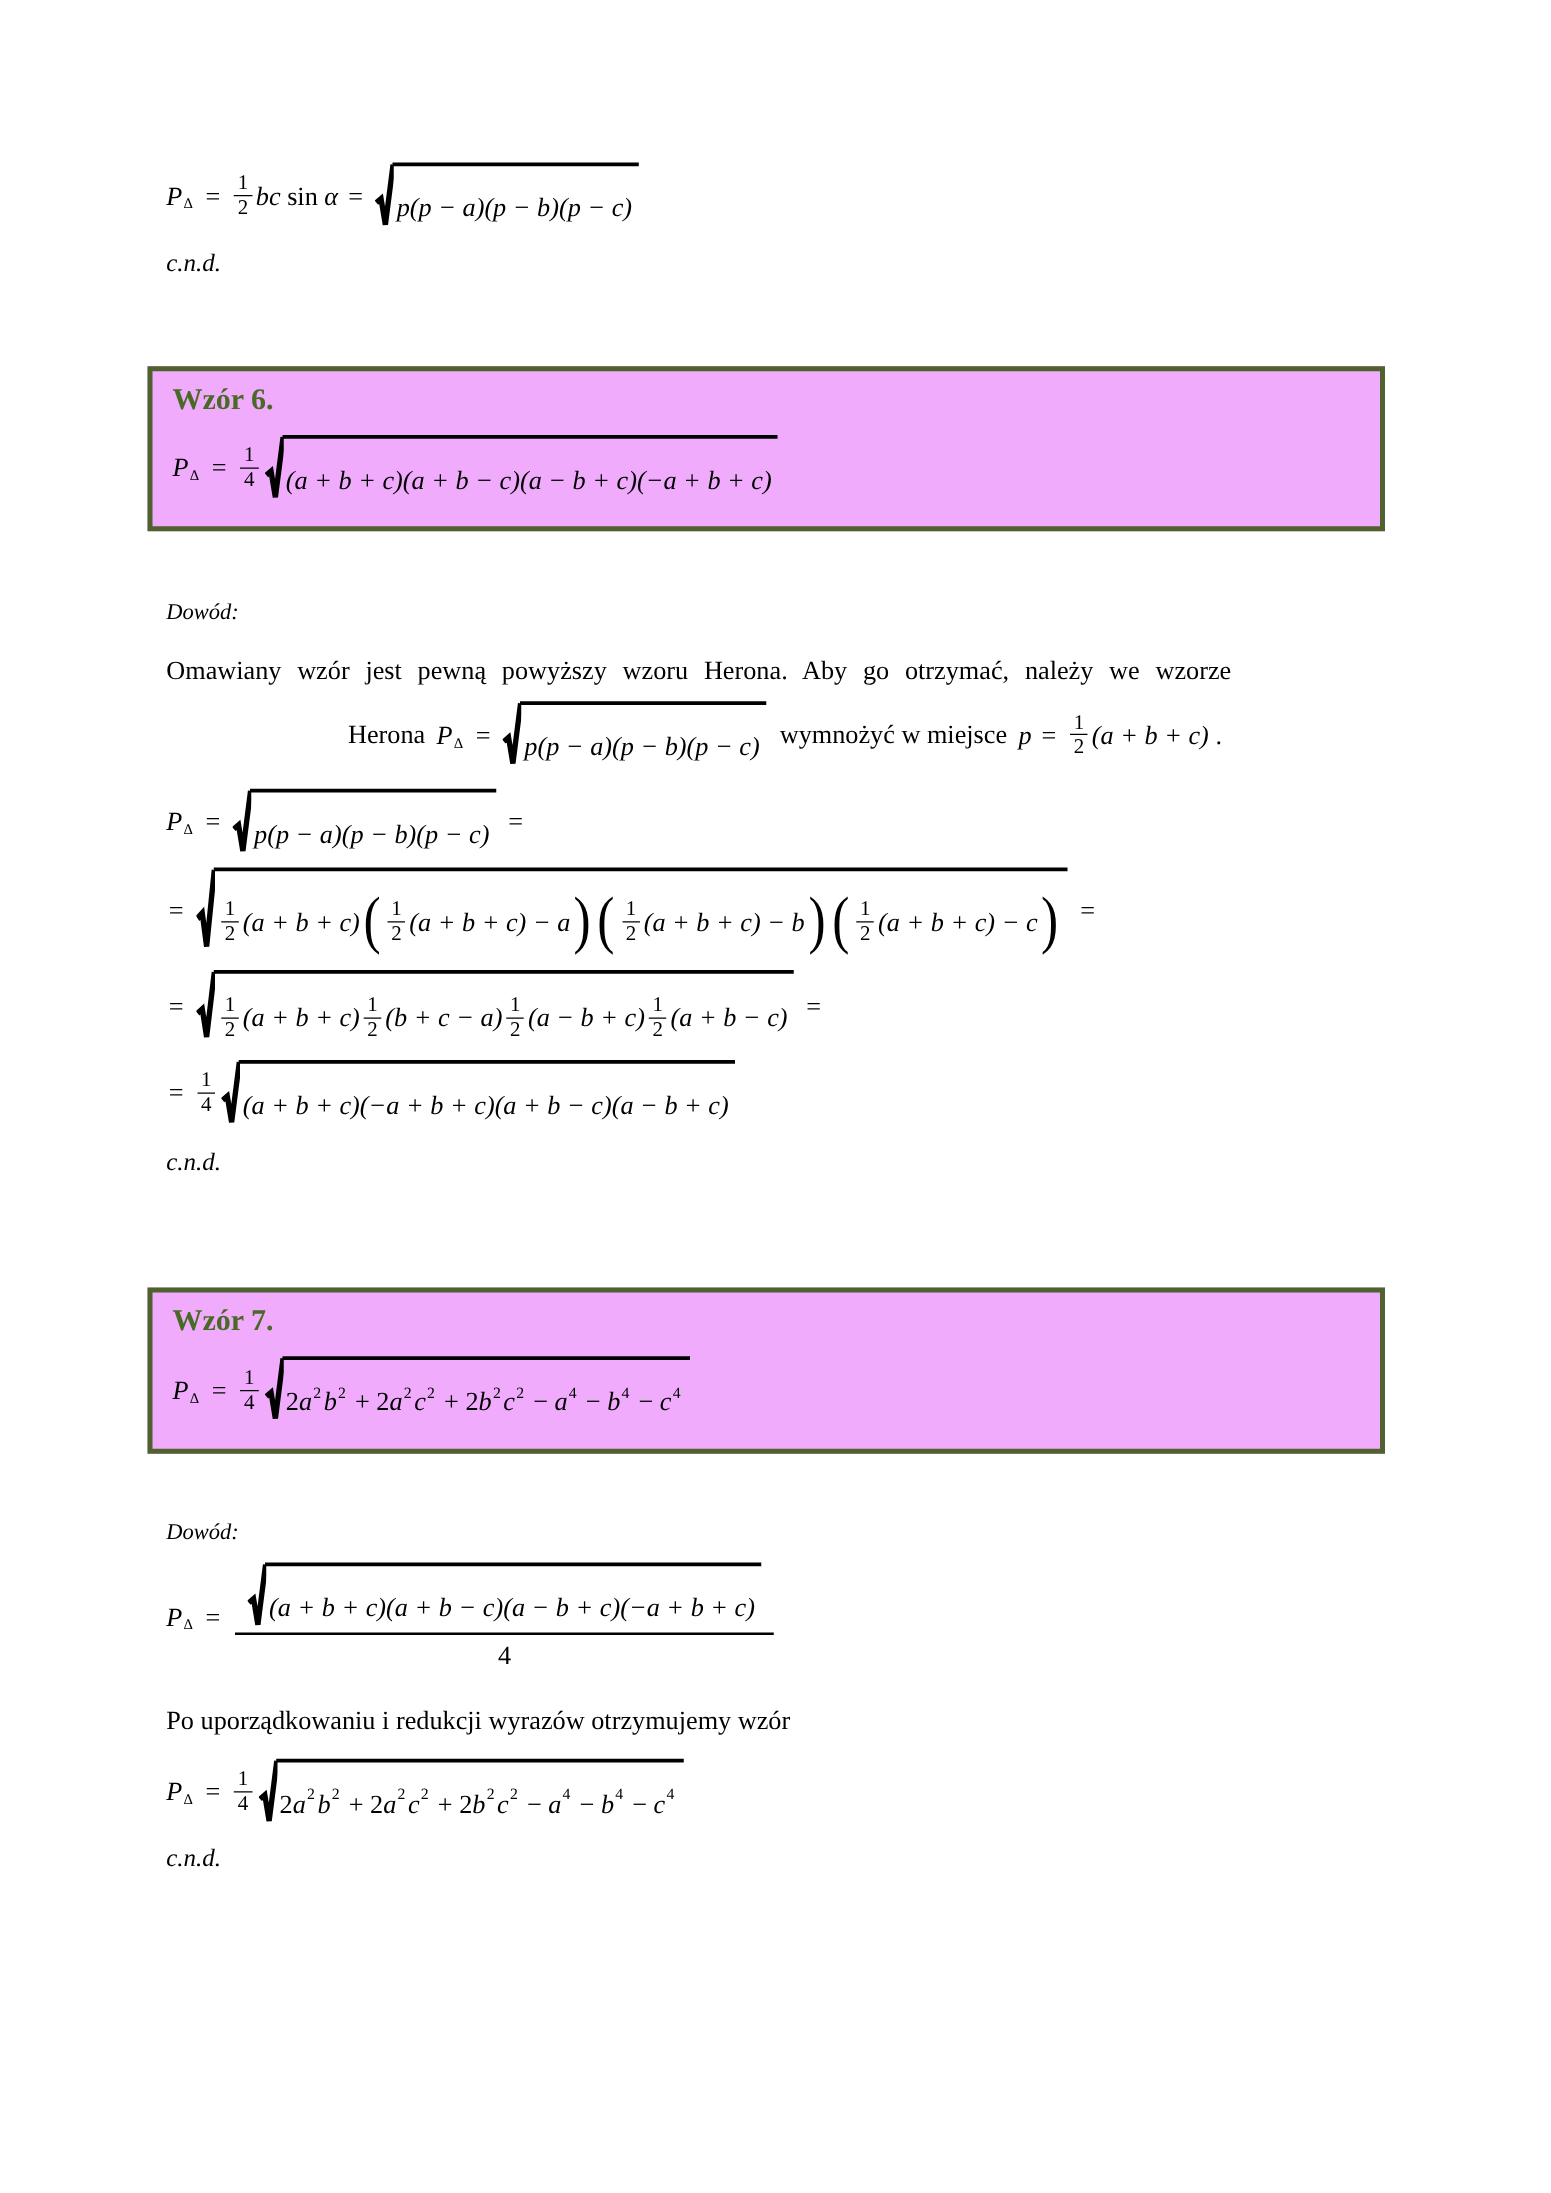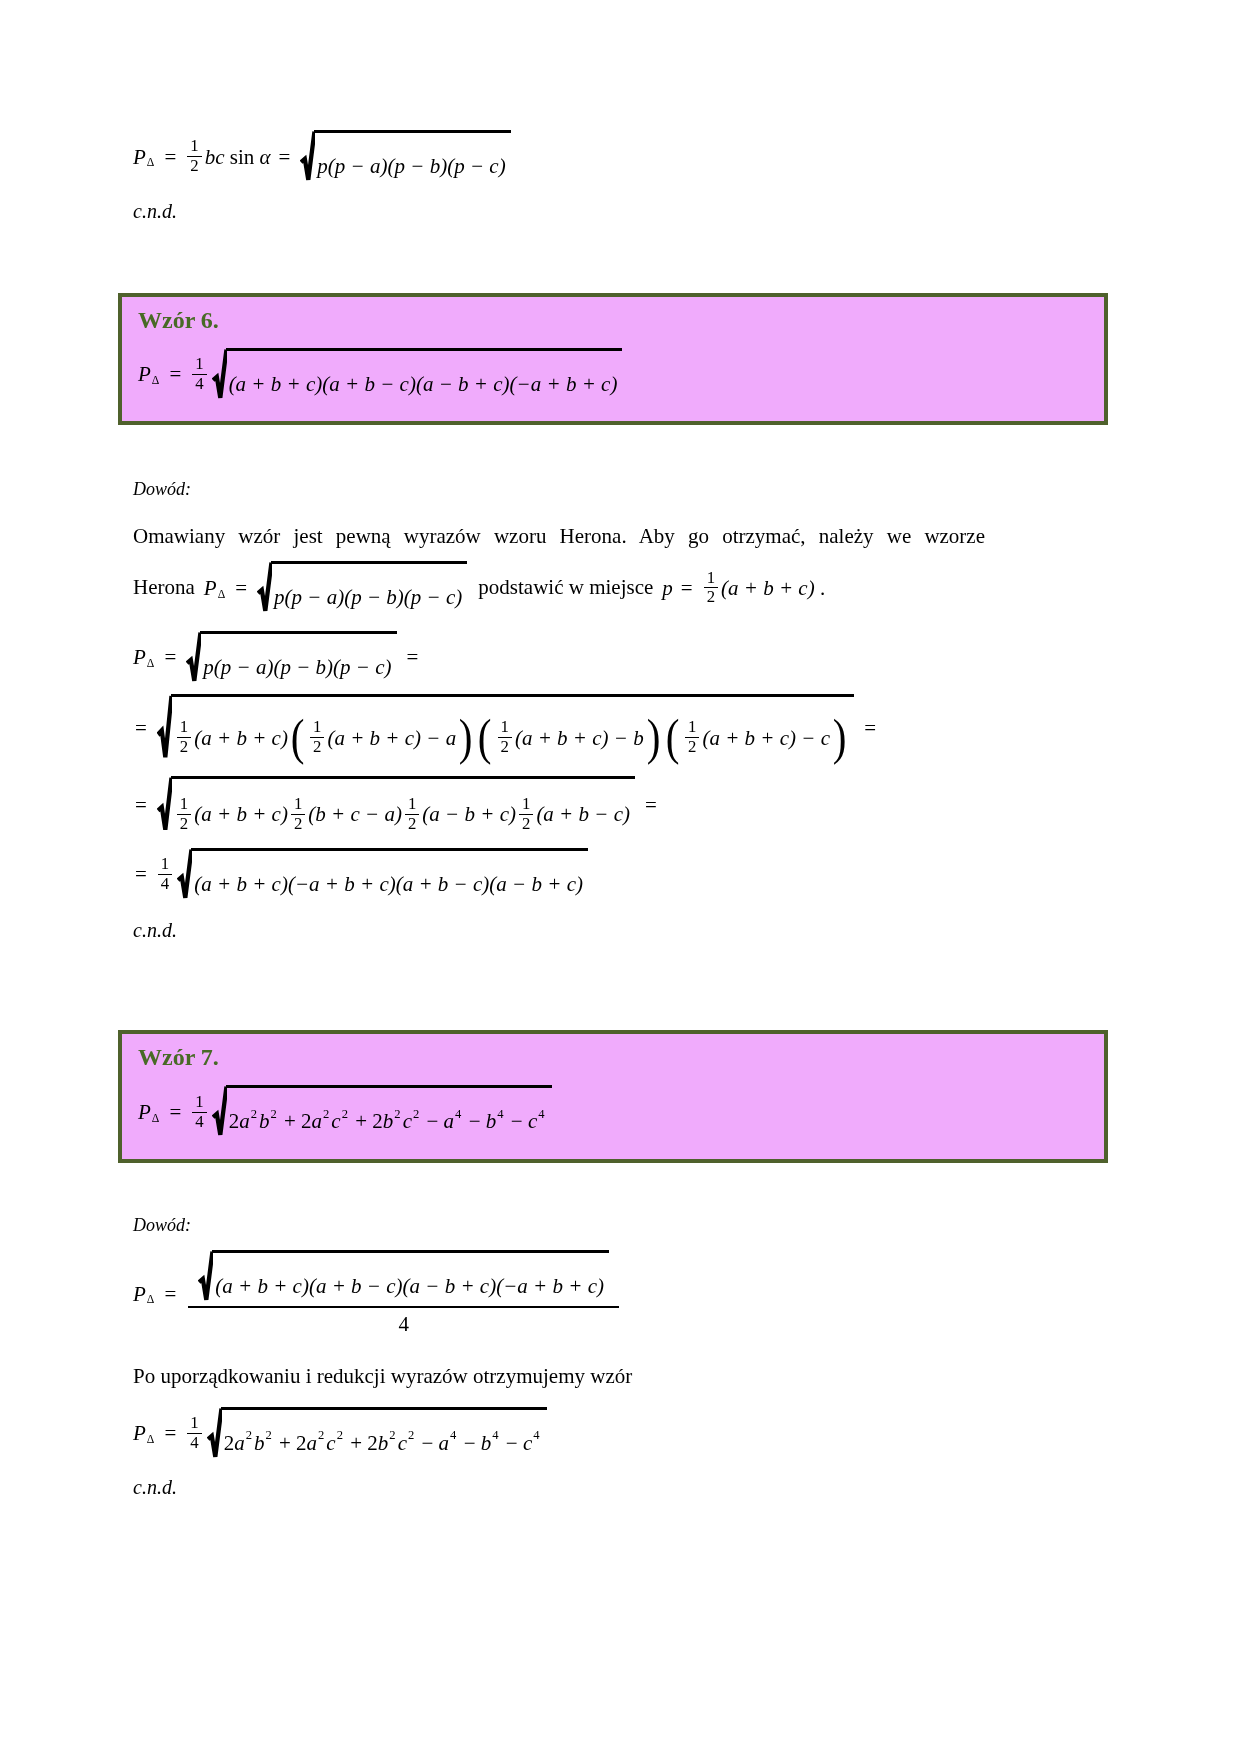--- a/index.html
+++ b/index.html
@@ -42,21 +42,21 @@
     width:990px;margin-left:-15px;padding:10px 16px 20px 16px;
   }
   .box1{margin-top:70px;}
   .box2{margin-top:88px;}
   .wzor-title{font-weight:bold;font-size:24px;color:#486a26;}
   .wzor-box .mf{margin-top:14px;}
   .dowod{font-style:italic;font-size:18px;margin-top:54px;}
   .dowod2{margin-top:52px;}
   .para{font-size:21px;margin-top:24px;}
   .just{text-align:justify;text-align-last:justify;}
-  .para-flex{display:flex;align-items:center;gap:9px;margin-top:12px;font-size:21px;flex-wrap:nowrap;}
+  .para-flex{display:flex;align-items:center;gap:9px;margin-top:12px;font-size:21px;flex-wrap:nowrap;justify-content:center;}
   .f1{margin-top:0;}
   .fd1{margin-top:16px;}
   .fd2{margin-top:10px;}
   .fd3{margin-top:14px;}
   .fd4{margin-top:14px;}
   .ffr4{margin-top:14px;}
   .po{margin-top:26px;}
   .ffin{margin-top:18px;}
 </style>
 </head>
@@ -73,28 +73,28 @@
 
     <div class="wzor-box box1">
       <div class="wzor-title">Wzór 6.</div>
       <div class="mf"><span class="mi">P</span><span class="msub">Δ</span><span class="meq">=</span><span class="frac"><span class="fr-n">1</span><span class="fr-d">4</span></span><span class="sqrt"><span class="sqrt-sym"><svg viewBox="0 0 28 100" preserveAspectRatio="none" aria-hidden="true">
                 <path d="M2 60 L9 54 L15.5 93 L27 3" fill="none" stroke="#000" stroke-width="8"></path>
               </svg></span><span class="sqrt-body"><span class="mi">(a + b + c)(a + b − c)(a − b + c)(−a + b + c)</span></span></span></div>
     </div>
 
     <div class="dowod">Dowód:</div>
 
-    <div class="para just textcol">Omawiany wzór jest pewną wyrazów wzoru Herona. Aby go otrzymać, należy we wzorze</div>
+    <div class="para just textcol">Omawiany wzór jest pewną powyższy wzoru Herona. Aby go otrzymać, należy we wzorze</div>
 
     <div class="para-flex">
       <span>Herona</span>
       <span class="mf inline"><span class="mi">P</span><span class="msub">Δ</span><span class="meq">=</span><span class="sqrt"><span class="sqrt-sym"><svg viewBox="0 0 28 100" preserveAspectRatio="none" aria-hidden="true">
                 <path d="M2 60 L9 54 L15.5 93 L27 3" fill="none" stroke="#000" stroke-width="8"></path>
               </svg></span><span class="sqrt-body"><span class="mi">p(p − a)(p − b)(p − c)</span></span></span></span>
-      <span>podstawić w miejsce</span>
+      <span>wymnożyć w miejsce</span>
       <span class="mf inline"><span class="mi">p</span><span class="meq">=</span><span class="frac"><span class="fr-n">1</span><span class="fr-d">2</span></span><span class="mi">(a + b + c)</span><span class="rm"> .</span></span>
     </div>
 
     <div class="mf fd1"><span class="mi">P</span><span class="msub">Δ</span><span class="meq">=</span><span class="sqrt"><span class="sqrt-sym"><svg viewBox="0 0 28 100" preserveAspectRatio="none" aria-hidden="true">
               <path d="M2 60 L9 54 L15.5 93 L27 3" fill="none" stroke="#000" stroke-width="8"></path>
             </svg></span><span class="sqrt-body"><span class="mi">p(p − a)(p − b)(p − c)</span></span></span><span class="meq">=</span></div>
     <div class="mf fd2"><span class="meq">=</span><span class="sqrt"><span class="sqrt-sym"><svg viewBox="0 0 28 100" preserveAspectRatio="none" aria-hidden="true">
               <path d="M2 60 L9 54 L15.5 93 L27 3" fill="none" stroke="#000" stroke-width="8"></path>
             </svg></span><span class="sqrt-body"><span class="frac"><span class="fr-n">1</span><span class="fr-d">2</span></span><span class="mi">(a + b + c)</span><span class="bigp">(</span><span class="frac"><span class="fr-n">1</span><span class="fr-d">2</span></span><span class="mi">(a + b + c) − a</span><span class="bigp">)</span><span class="bigp">(</span><span class="frac"><span class="fr-n">1</span><span class="fr-d">2</span></span><span class="mi">(a + b + c) − b</span><span class="bigp">)</span><span class="bigp">(</span><span class="frac"><span class="fr-n">1</span><span class="fr-d">2</span></span><span class="mi">(a + b + c) − c</span><span class="bigp">)</span></span></span><span class="meq">=</span></div>
     <div class="mf fd3"><span class="meq">=</span><span class="sqrt"><span class="sqrt-sym"><svg viewBox="0 0 28 100" preserveAspectRatio="none" aria-hidden="true">

